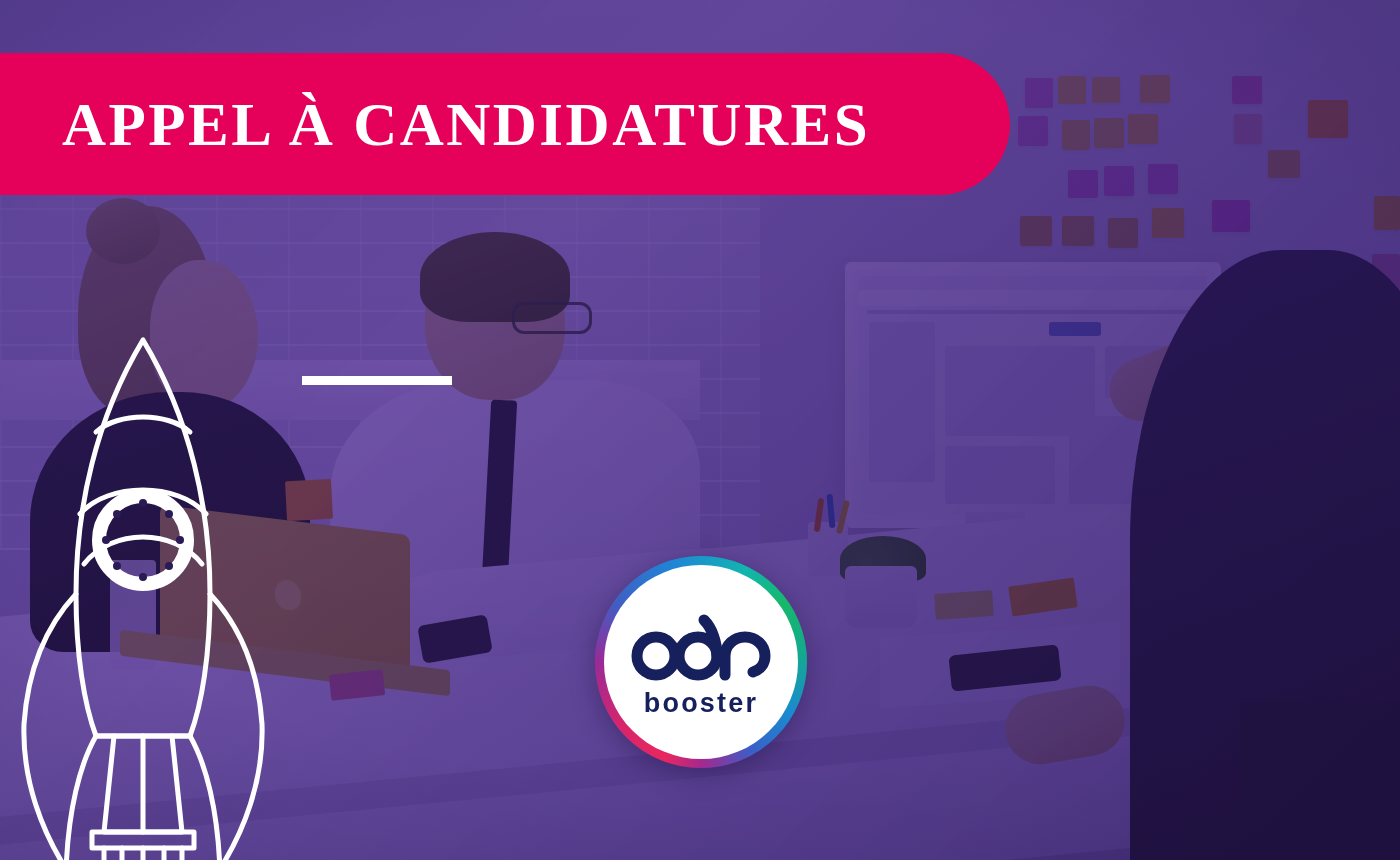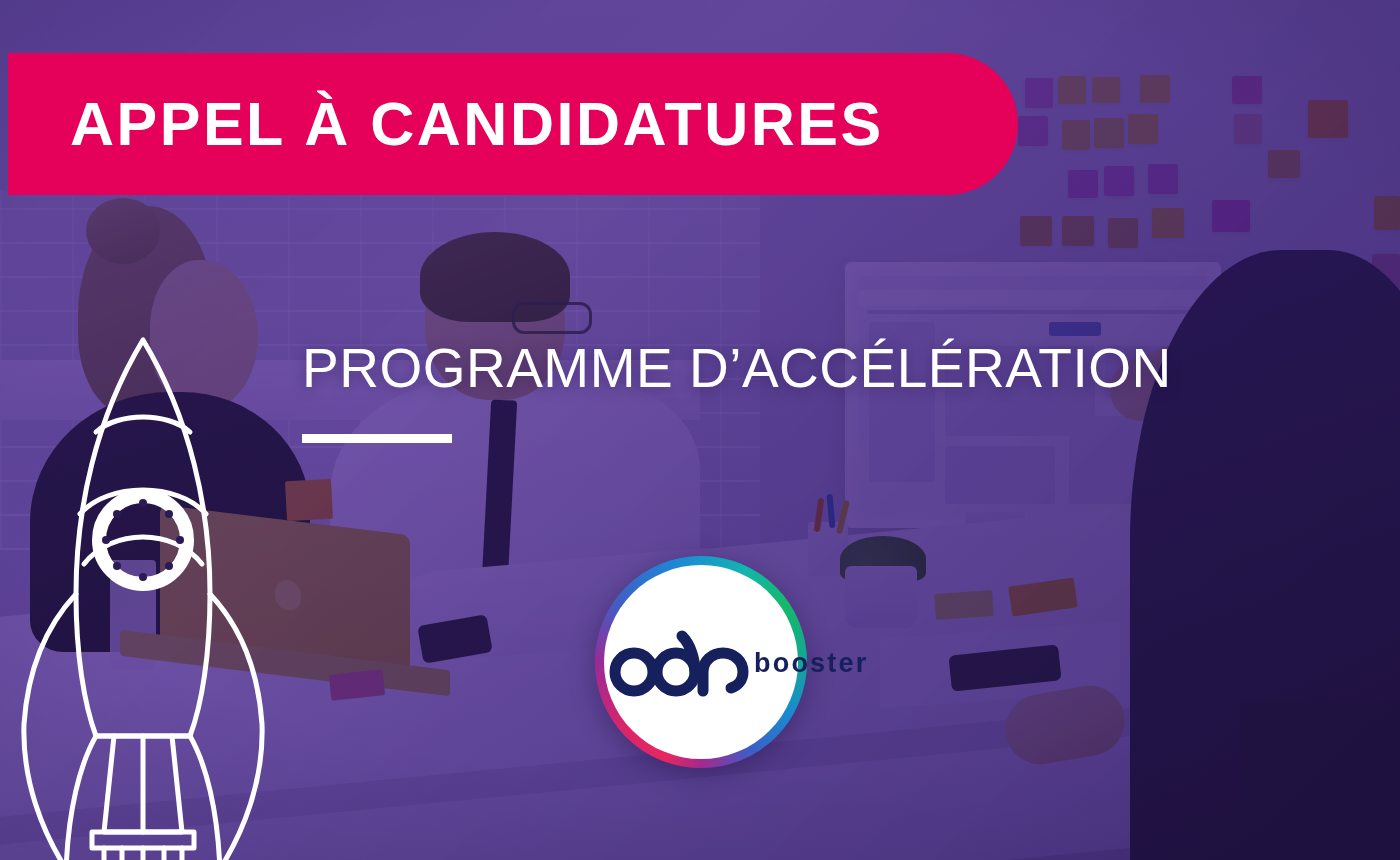--- a/index.html
+++ b/index.html
@@ -100,22 +100,22 @@
 
   
   .duotone{position:absolute;inset:0;
     background:linear-gradient(135deg,rgba(74,45,140,.80) 0%,rgba(86,53,150,.78) 35%,rgba(60,34,120,.82) 70%,rgba(46,24,100,.85) 100%);
     mix-blend-mode:multiply;}
   .duotone2{position:absolute;inset:0;background:rgba(92,58,158,.28);}
   .vignette{position:absolute;inset:0;
     background:radial-gradient(120% 100% at 50% 45%,rgba(0,0,0,0) 45%,rgba(20,8,55,.38) 100%);}
 
   
-  .banner{position:absolute;left:8px;top:53px;width:1010px;height:142px;
-    border-radius:0 71px 71px 0;display:flex;align-items:center;}
+  .banner{position:absolute;left:0;top:53px;width:1010px;height:142px;
+    border-radius:0 71px 71px 0;display:flex;align-items:center;font-family:Liberation Serif, serif;}
   .banner-text{margin-left:62px;color:#fff;font-size:61px;font-weight:bold;
     letter-spacing:2.5px;line-height:1;white-space:nowrap;}
 
   
   .headline{position:absolute;left:302px;top:340px;}
   .h-title{color:#fff;font-size:55px;font-weight:400;letter-spacing:.5px;line-height:1.05;white-space:nowrap;
     text-shadow:0 2px 14px rgba(25,10,60,.35);}
   .h-sub{color:#fff;font-size:41px;font-weight:bold;letter-spacing:-.2px;line-height:1.05;
     margin-top:16px;white-space:nowrap;text-shadow:0 2px 12px rgba(25,10,60,.35);}
   .rule{width:150px;height:9px;background:#fff;margin-top:36px;}
@@ -125,21 +125,21 @@
 
   
   .logo{position:absolute;left:595px;top:556px;width:212px;height:212px;border-radius:50%;
     background:conic-gradient(from 200deg,
       #e8275f 0deg,#d9256b 30deg,#9a2a97 70deg,#3f5fc4 105deg,
       #1e86d6 145deg,#12b4b0 185deg,#17b86a 215deg,#14a98f 245deg,
       #1a8ad0 280deg,#3a5fc8 310deg,#a5288e 340deg,#e8275f 360deg);
     padding:9px;box-sizing:border-box;
     box-shadow:0 6px 26px rgba(20,8,55,.35);}
   .logo-inner{width:100%;height:100%;border-radius:50%;background:#fff;
-    display:flex;flex-direction:row;align-items:center;justify-content:flex-start;}
+    display:flex;flex-direction:column;align-items:center;justify-content:center;}
   .logo-mark{margin-top:6px;}
   .logo-word{color:#15205c;font-size:27px;font-weight:bold;letter-spacing:2.2px;margin-top:2px;}
 </style>
 </head>
 <body>
 
 <div class="poster">
 
   <div class="photo">
     <div class="wall"></div>
@@ -234,21 +234,20 @@
 
   <div class="duotone"></div>
   <div class="duotone2"></div>
   <div class="vignette"></div>
 
   <div class="banner" style="background: rgb(229, 0, 90);">
     <div class="banner-text">APPEL À CANDIDATURES</div>
   </div>
 
   <div class="headline">
-    <div class="h-title">PROGRAMME D’ACCÉLÉRATION</div>
     <div class="rule"></div>
   </div>
 
   <div class="rocket">
     <svg width="270" height="540" viewBox="0 0 270 540" fill="none" stroke="#ffffff" stroke-width="5" stroke-linejoin="round" stroke-linecap="round">
 
       <path d="M125 8 C 78 86, 58 176, 58 262 C 58 322, 66 372, 78 404
                L 172 404 C 184 372, 192 322, 192 262 C 192 176, 172 86, 125 8 Z"></path>
 
       <path d="M78 100 C 100 80, 150 80, 172 100"></path>

